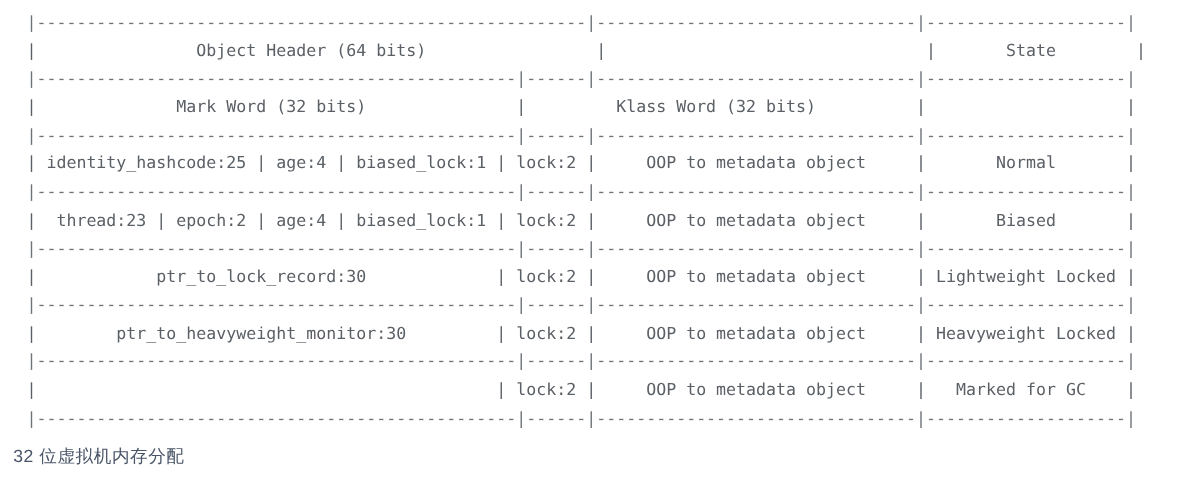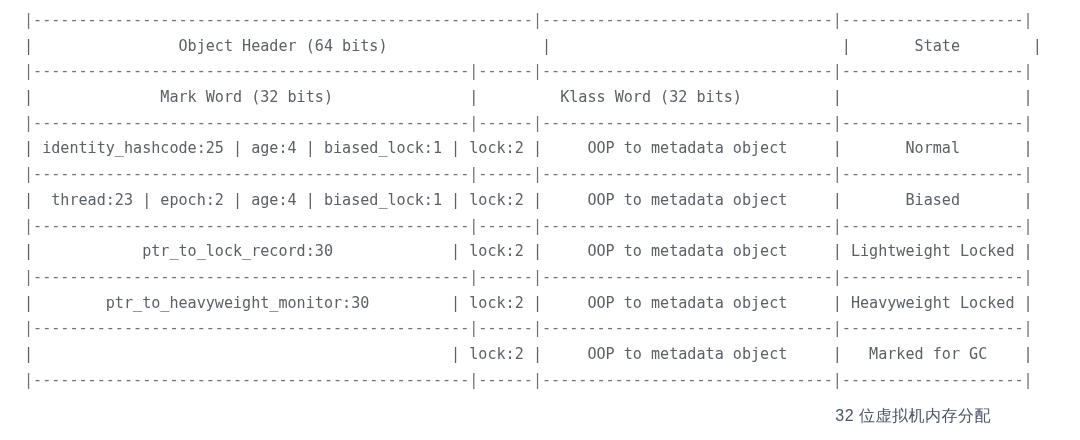--- a/index.html
+++ b/index.html
@@ -38,24 +38,24 @@
   .ascii-line {
     display: block;
     white-space: pre;
     height: 25.7px;
   }
   .rule-line {
     color: #6e7378;
   }
   .figure-caption {
     position: absolute;
-    left: 0;
+    left: 12px;
     top: 404px;
     width: 991px;
-    text-align: right;
+    text-align: left;
     font-family: "Liberation Sans", "DejaVu Sans", sans-serif;
     font-size: 16px;
     line-height: 24px;
     color: #4a5568;
     letter-spacing: 0.5px;
   }
 </style>
 </head>
 <body>
 

